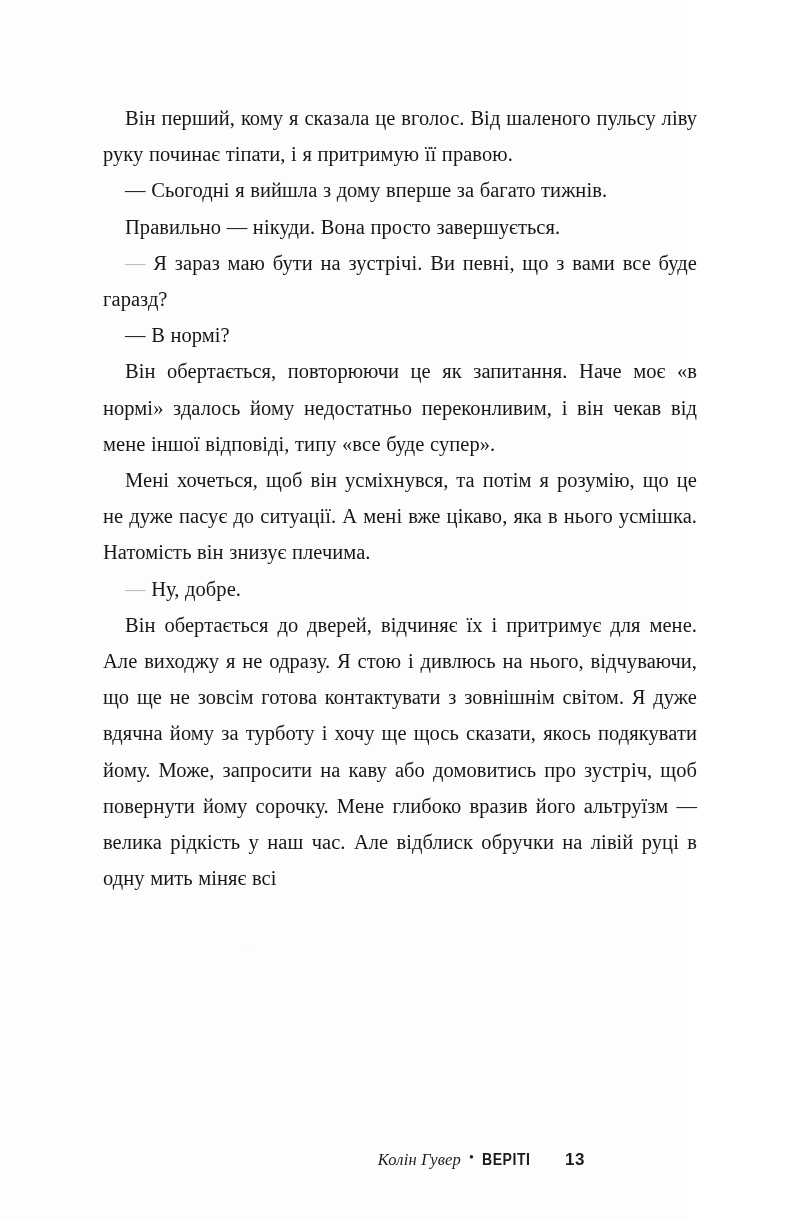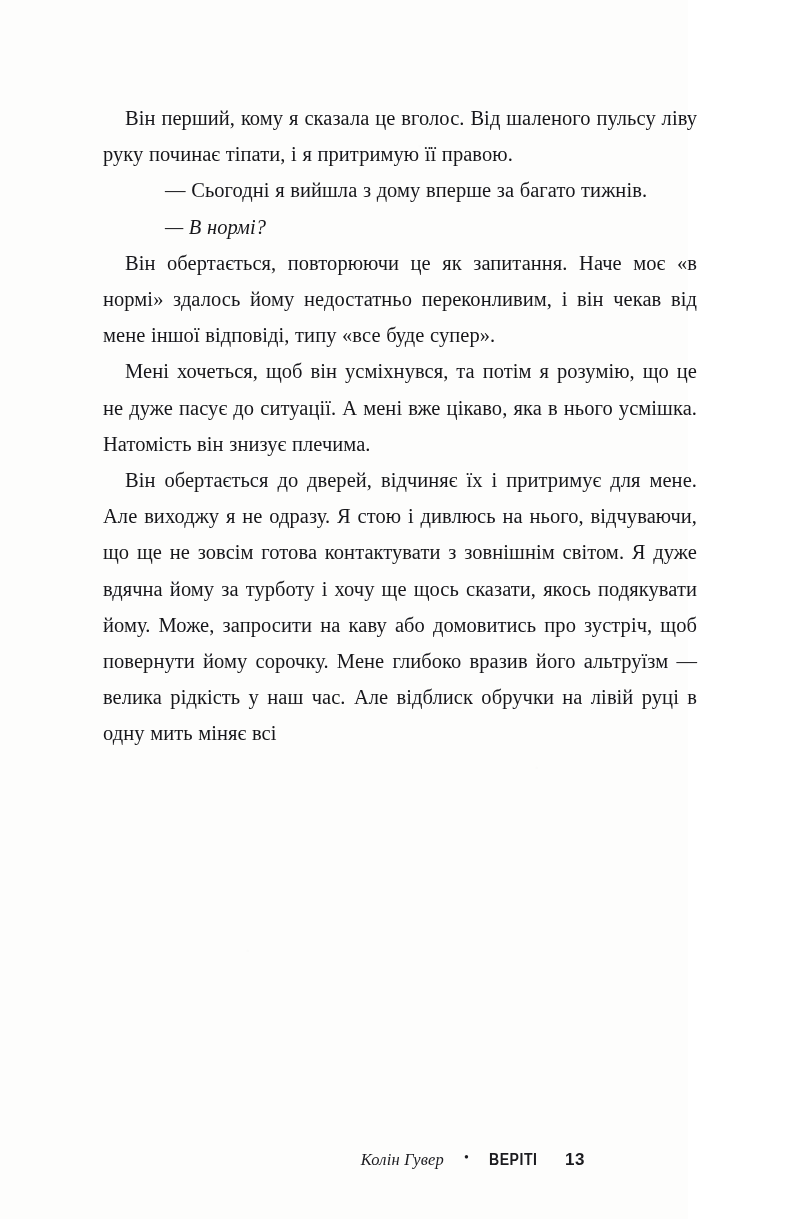--- a/index.html
+++ b/index.html
@@ -53,42 +53,40 @@
     text-align: justify;
     text-indent: 22px;
     letter-spacing: 0.06px;
     word-spacing: 0.4px;
     hyphens: manual;
   }
 
   
   p.para.dialogue {
     text-indent: 22px;
-    margin-left: 40px;
   }
 
   p.para.italic {
-    font-style: italic;
   }
 
   
   .faint-dash {
     color: #bcbcbc;
   }
 
   #footer {
     position: absolute;
     left: 103px;
     right: 103px;
     top: 1150px;
     height: 32px;
     display: flex;
     align-items: baseline;
     justify-content: flex-end;
-    gap: 20px;
+    gap: 8px;
     color: #1b1b1f;
   }
 
   #footer-author {
     font-style: italic;
     font-size: 16.5px;
     letter-spacing: 0.2px;
     white-space: nowrap;
   }
 
@@ -107,40 +105,43 @@
     transform: scaleX(0.88);
     transform-origin: left center;
     white-space: nowrap;
   }
 
   #footer-pageno {
     font-family: "Liberation Sans", "DejaVu Sans", sans-serif;
     font-weight: 700;
     font-size: 17px;
     letter-spacing: 0.5px;
-    margin-left: 1px;
+    margin-left: 20px;
   }
 </style>
 </head>
 <body>
 
 <div id="page">
 
   <div id="paper-grain"></div>
 
   <div id="text-block">
 
     <p class="para">Він перший, кому я сказала це вголос. Від шаленого пульсу ліву руку починає тіпати, і я притримую її правою.</p>
     <p class="para dialogue">— Сьогодні я вийшла з дому вперше за багато тижнів.</p>
+    <p class="para">Правильно — нікуди. Вона просто завершується.</p>
 
+    <p class="para dialogue"><span class="faint-dash">—</span> <span>Я зараз маю бути на зустрічі. Ви певні, що з вами все буде гаразд?</span></p>
 
     <p class="para dialogue italic">— В нормі?</p>
     <p class="para">Він обертається, повторюючи це як запитання. Наче моє «в нормі» здалось йому недостатньо переконливим, і він чекав від мене іншої відповіді, типу «все буде супер».</p>
     <p class="para">Мені хочеться, щоб він усміхнувся, та потім я розумію, що це не дуже пасує до ситуації. А мені вже цікаво, яка в нього усмішка. Натомість він знизує плечима.</p>
 
+    <p class="para dialogue"><span class="faint-dash">—</span> <span>Ну, добре.</span></p>
 
     <p class="para">Він обертається до дверей, відчиняє їх і притримує для мене. Але виходжу я не одразу. Я стою і дивлюсь на нього, відчуваючи, що ще не зовсім готова контактувати з зовнішнім світом. Я дуже вдячна йому за турботу і хочу ще щось сказати, якось подякувати йому. Може, запросити на каву або домовитись про зустріч, щоб повернути йому сорочку. Мене глибоко вразив його альтруїзм — велика рідкість у наш час. Але відблиск обручки на лівій руці в одну мить міняє всі</p>
 
   </div>
 
   <div id="footer">
     <span id="footer-author">Колін Гувер</span>
     <span id="footer-sep">•</span>
     <span id="footer-title">ВЕРІТІ</span>
     <span id="footer-pageno">13</span>

